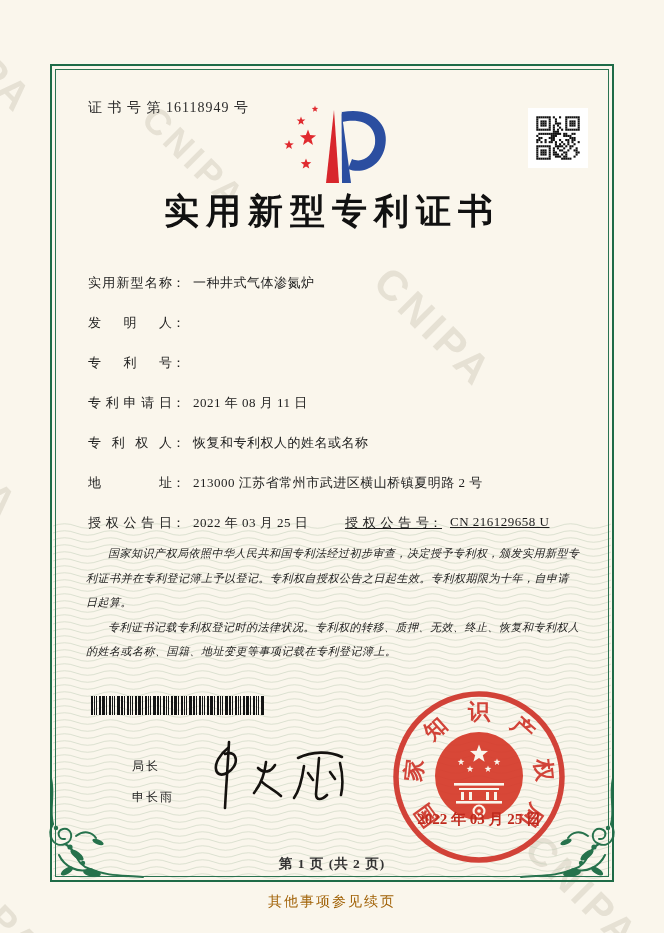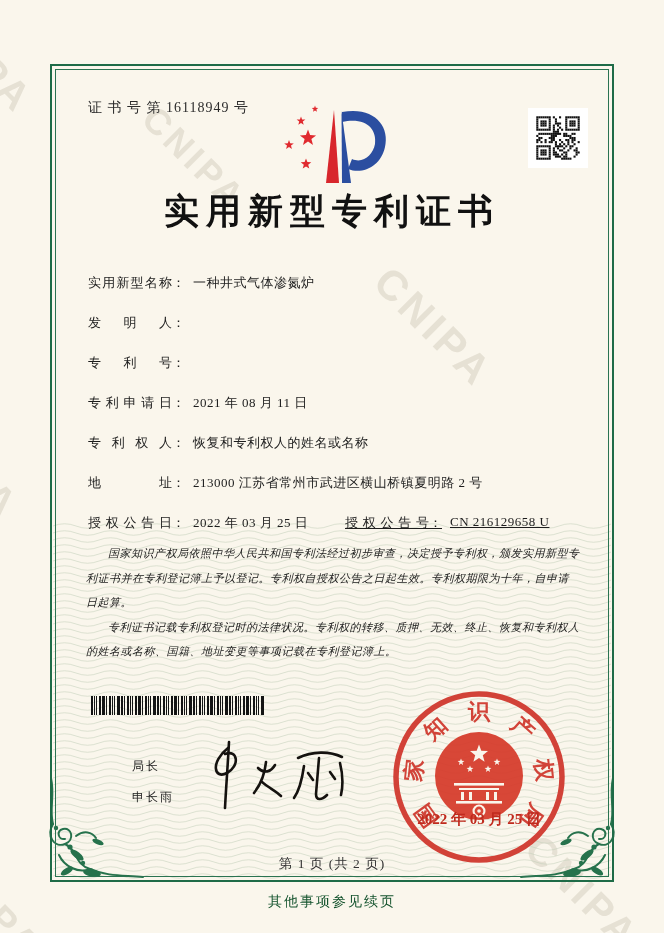--- a/index.html
+++ b/index.html
@@ -82,25 +82,25 @@
 
   #seal { left:390px; top:688px; z-index:4; opacity:0.93; }
   .seal-date {
     left:396px; top:810px; width:166px; z-index:5;
     color:#bf2a1d; font-weight:bold; font-size:15px;
     letter-spacing:0px; text-align:center; white-space:nowrap;
   }
 
   .page-no {
     left:50px; top:855px; width:564px; text-align:center;
-    font-size:13.5px; color:#333; letter-spacing:1px;
+    font-size:13.5px; color:#333; letter-spacing:1px;font-weight:bold;
   }
   .cont-note {
     left:50px; top:893px; width:564px; text-align:center;
-    font-size:14px; color:#14532d; letter-spacing:2px;
+    font-size:14px; color:#a16207; letter-spacing:2px;
   }
 
   .orn { z-index:2; }
 </style>
 </head>
 <body>
 
 <div class="wm" style="left:-58px; top:-10px; font-size:40px;">CNIPA</div>
 <div class="wm" style="left:163px; top:98px; font-size:36px;">CNIPA</div>
 <div class="wm" style="left:398px; top:258px; font-size:42px;">CNIPA</div>

